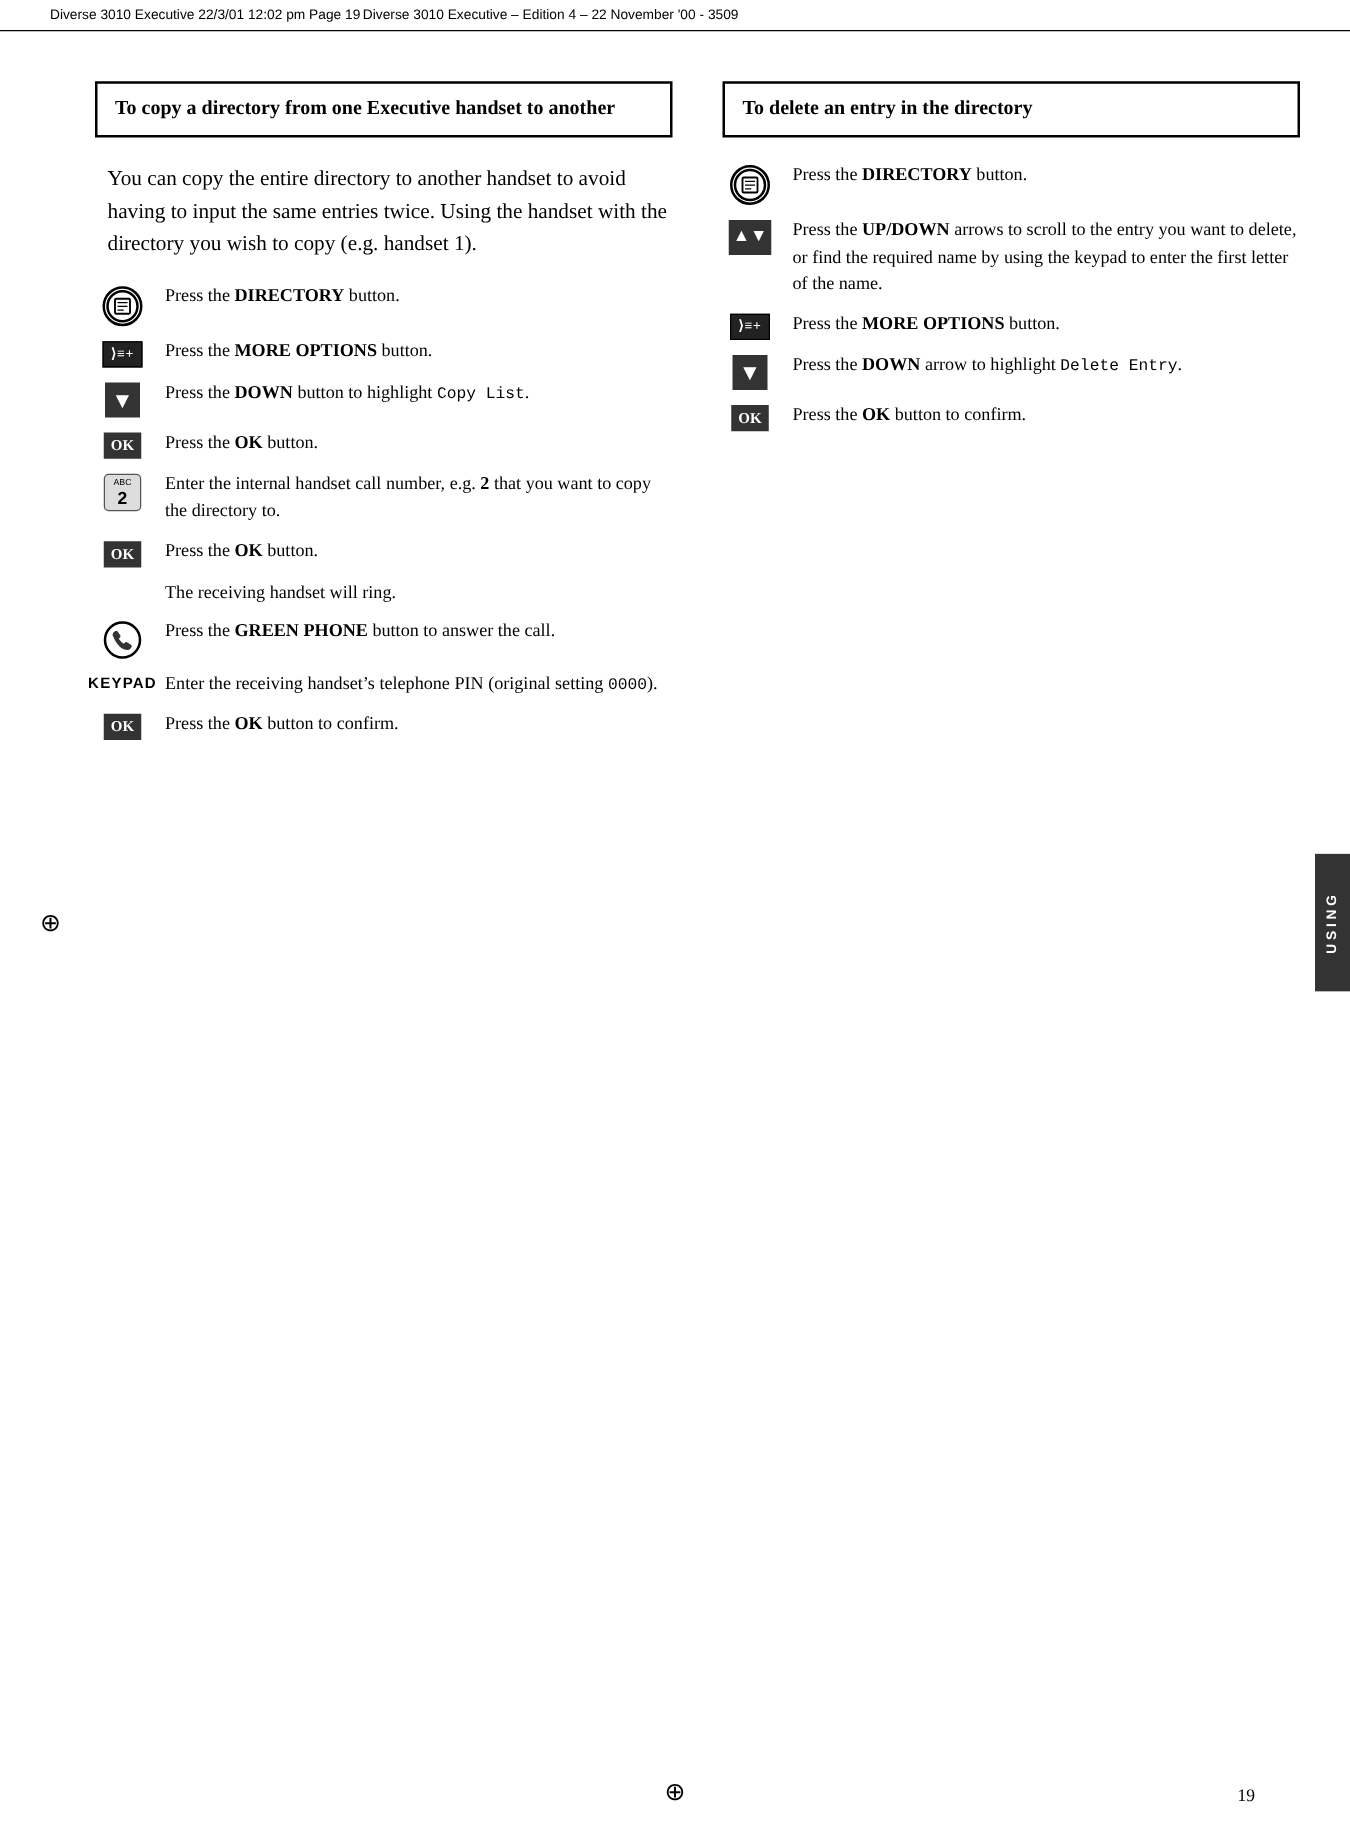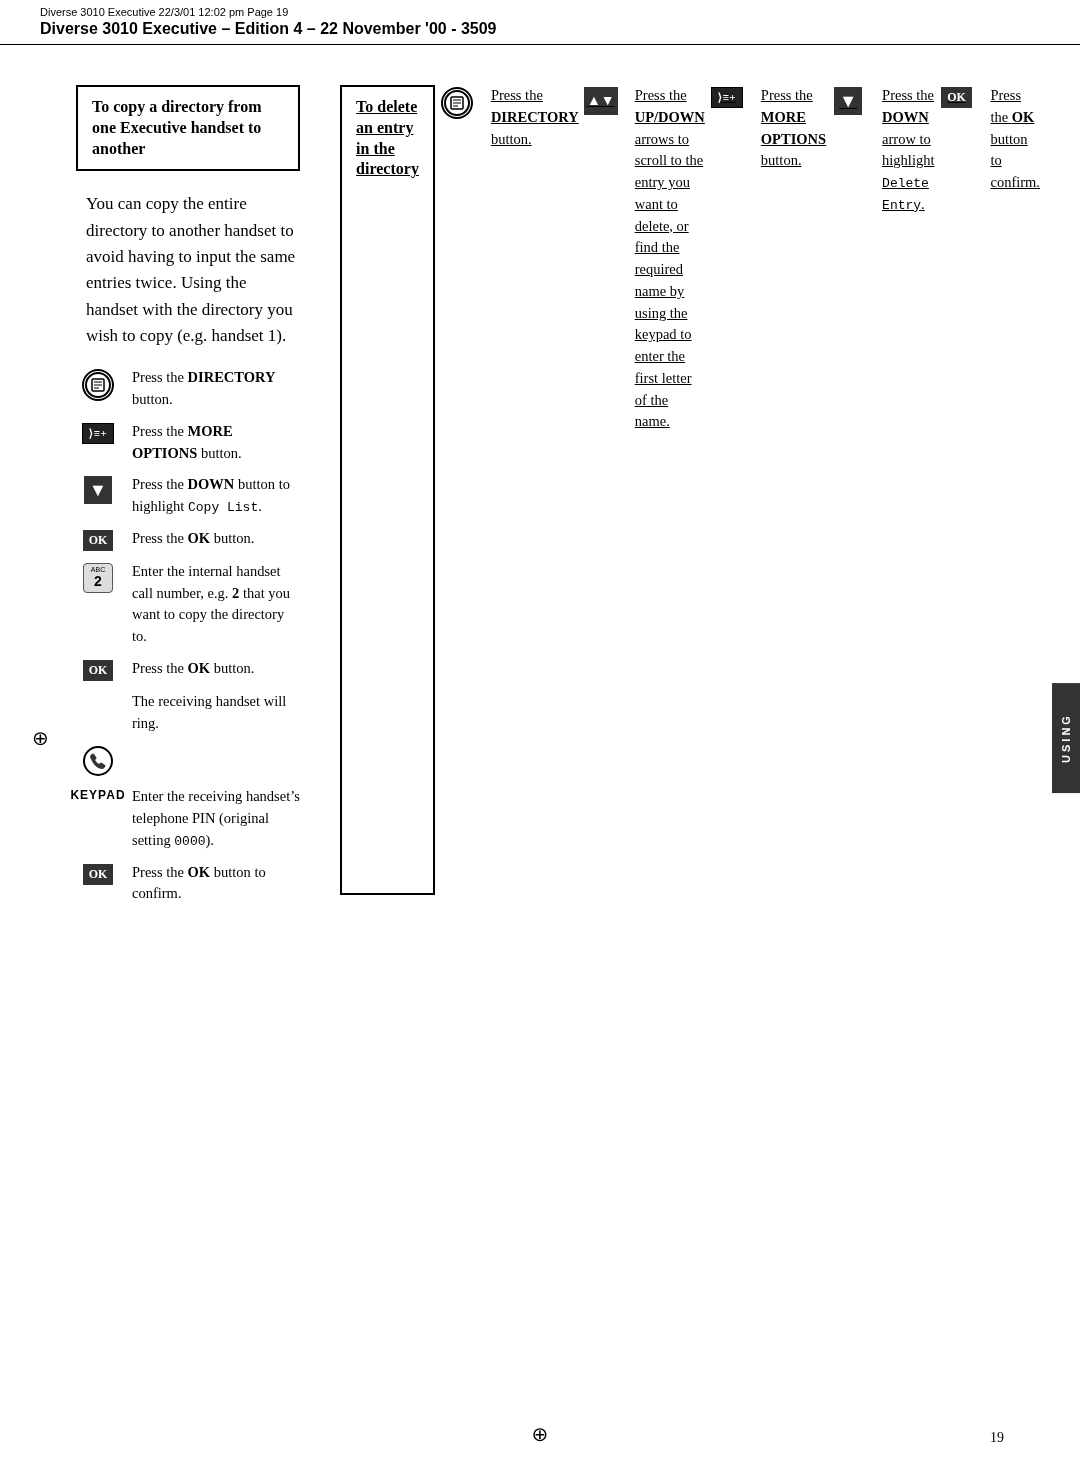--- a/index.html
+++ b/index.html
@@ -13,50 +13,49 @@
       position: relative;
       overflow: hidden;
     }
 
     .page-header {
       border-bottom: 1px solid #000;
       padding: 6px 40px;
       font-size: 12px;
       font-family: Arial, sans-serif;
       display: flex;
-      flex-direction: column;
+      flex-direction: row;
       gap: 2px;
     }
 
     .page-header-top {
       font-size: 11px;
     }
 
     .page-header-bottom {
-      font-size: 16px;
-      font-weight: bold;
+      font-size: 11px;
     }
 
     .page-content {
       display: flex;
       flex-direction: row;
       padding: 40px 40px 40px 76px;
       gap: 40px;
     }
 
     .left-column {
       flex: 1;
       display: flex;
       flex-direction: column;
     }
 
     .right-column {
       flex: 1;
       display: flex;
-      text-decoration: underline;
+      flex-direction: column;
     }
 
     .section-header-left {
       border: 2.5px solid #000;
       padding: 10px 14px;
       font-size: 16px;
       font-weight: bold;
       margin-bottom: 20px;
       line-height: 1.3;
     }
@@ -339,20 +338,23 @@
     </div>
 
     <div class="instruction-row">
       <div class="icon-cell">
         <div class="icon-phone">
           <svg width="18" height="18" viewBox="0 0 18 18">
             <path d="M3 2 Q4 1 5 2 L7 5 Q8 6 7 7 L6 8 Q8 11 10 12 L11 11 Q12 10 13 11 L16 13 Q17 14 16 15 Q15 17 13 17 Q6 17 1 5 Q1 3 3 2Z" fill="#333" stroke="none"></path>
           </svg>
         </div>
       </div>
+      <div class="text-cell">
+        Press the <b>GREEN PHONE</b> button to answer the call.
+      </div>
     </div>
 
     <div class="instruction-row">
       <div class="icon-cell">
         <span class="keypad-label">KEYPAD</span>
       </div>
       <div class="text-cell">
         Enter the receiving handset’s telephone PIN (original setting <code>0000</code>).
       </div>
     </div>

